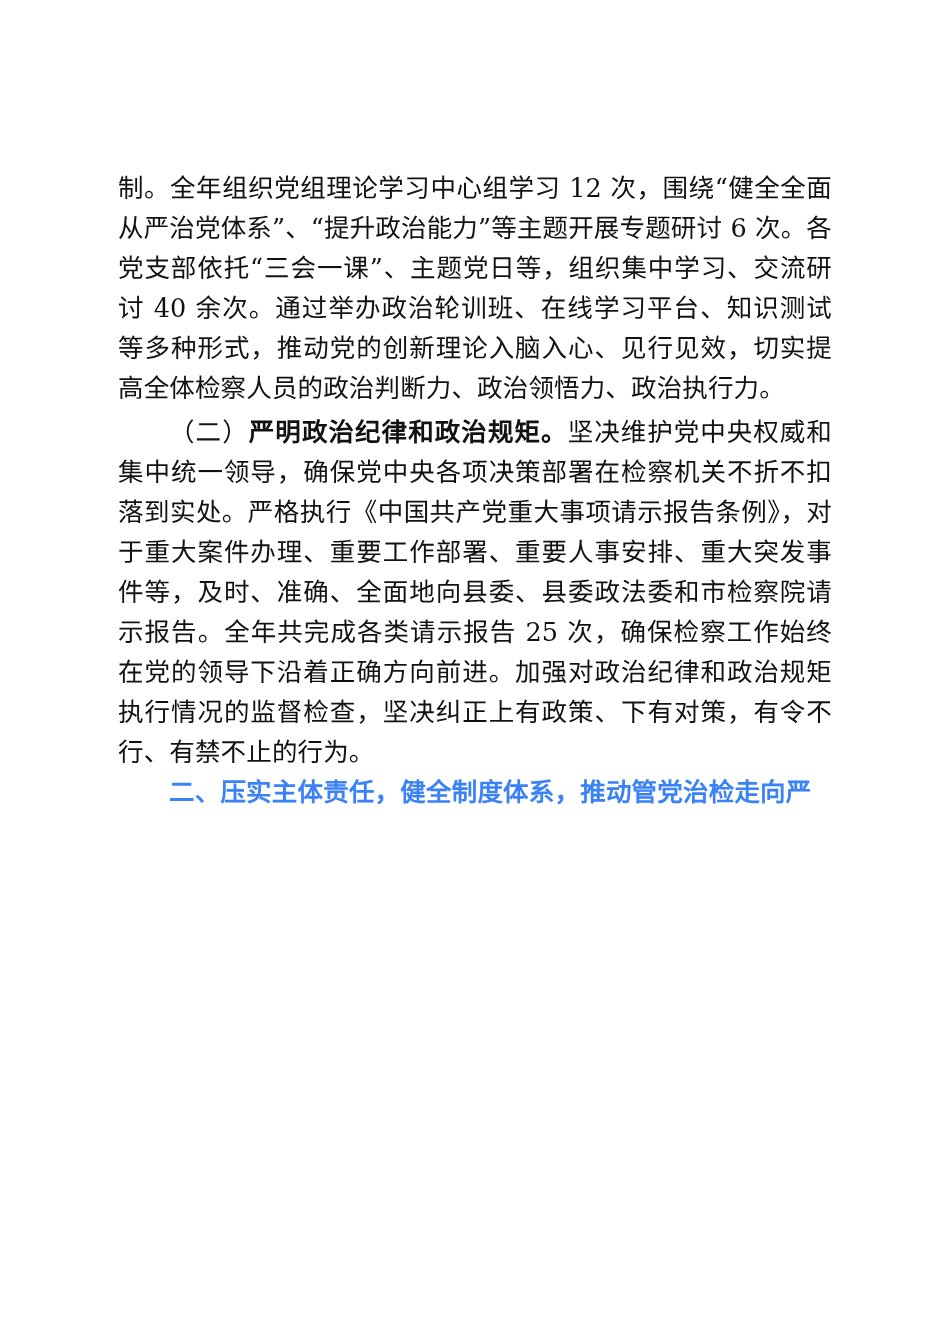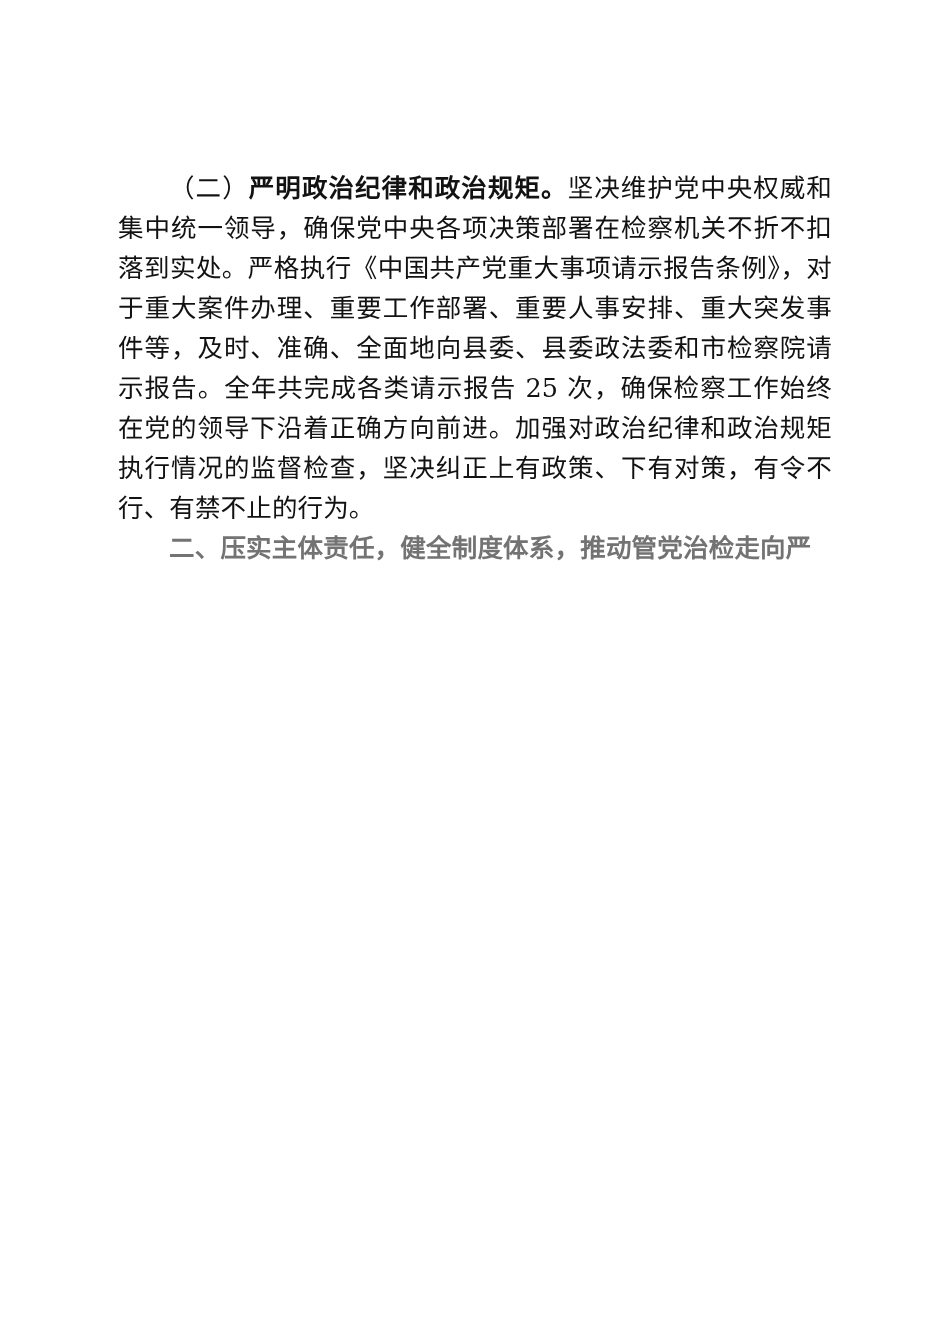--- a/index.html
+++ b/index.html
@@ -32,48 +32,49 @@
     text-align-last: left;
     text-justify: inter-character;
     letter-spacing: 0.15px;
     word-break: break-all;
     -webkit-font-smoothing: antialiased;
   }
   .para.indent {
     text-indent: 2em;
   }
   .para + .para {
-    margin-top: 16px;
+    margin-top: 4px;
   }
   .hd {
     font-weight: bold;
     letter-spacing: 0.2px;
   }
   .hd-paren {
     font-weight: normal;
   }
   .section-title {
     margin: 0;
     font-family: "DejaVu Serif", "Liberation Serif", serif;
     font-size: 25.5px;
     line-height: 40px;
     font-weight: bold;
-    color: #737373;
+    color: #3b82f6;
     text-indent: 2em;
     text-align: left;
     letter-spacing: 0.2px;
     word-break: break-all;
   }
 </style>
 </head>
 <body>
 
 <div class="page">
   <div class="doc-body">
 
+    <p class="para">制。全年组织党组理论学习中心组学习 12 次，围绕“健全全面从严治党体系”、“提升政治能力”等主题开展专题研讨 6 次。各党支部依托“三会一课”、主题党日等，组织集中学习、交流研讨 40 余次。通过举办政治轮训班、在线学习平台、知识测试等多种形式，推动党的创新理论入脑入心、见行见效，切实提高全体检察人员的政治判断力、政治领悟力、政治执行力。</p>
 
     <p class="para indent"><span class="hd hd-paren">（二）</span><span class="hd">严明政治纪律和政治规矩。</span><span>坚决维护党中央权威和集中统一领导，确保党中央各项决策部署在检察机关不折不扣落到实处。严格执行《中国共产党重大事项请示报告条例》，对于重大案件办理、重要工作部署、重要人事安排、重大突发事件等，及时、准确、全面地向县委、县委政法委和市检察院请示报告。全年共完成各类请示报告 25 次，确保检察工作始终在党的领导下沿着正确方向前进。加强对政治纪律和政治规矩执行情况的监督检查，坚决纠正上有政策、下有对策，有令不行、有禁不止的行为。</span></p>
 
 
     <p class="section-title">二、压实主体责任，健全制度体系，推动管党治检走向严</p>
 
   </div>
 </div>
 
 </body></html>

